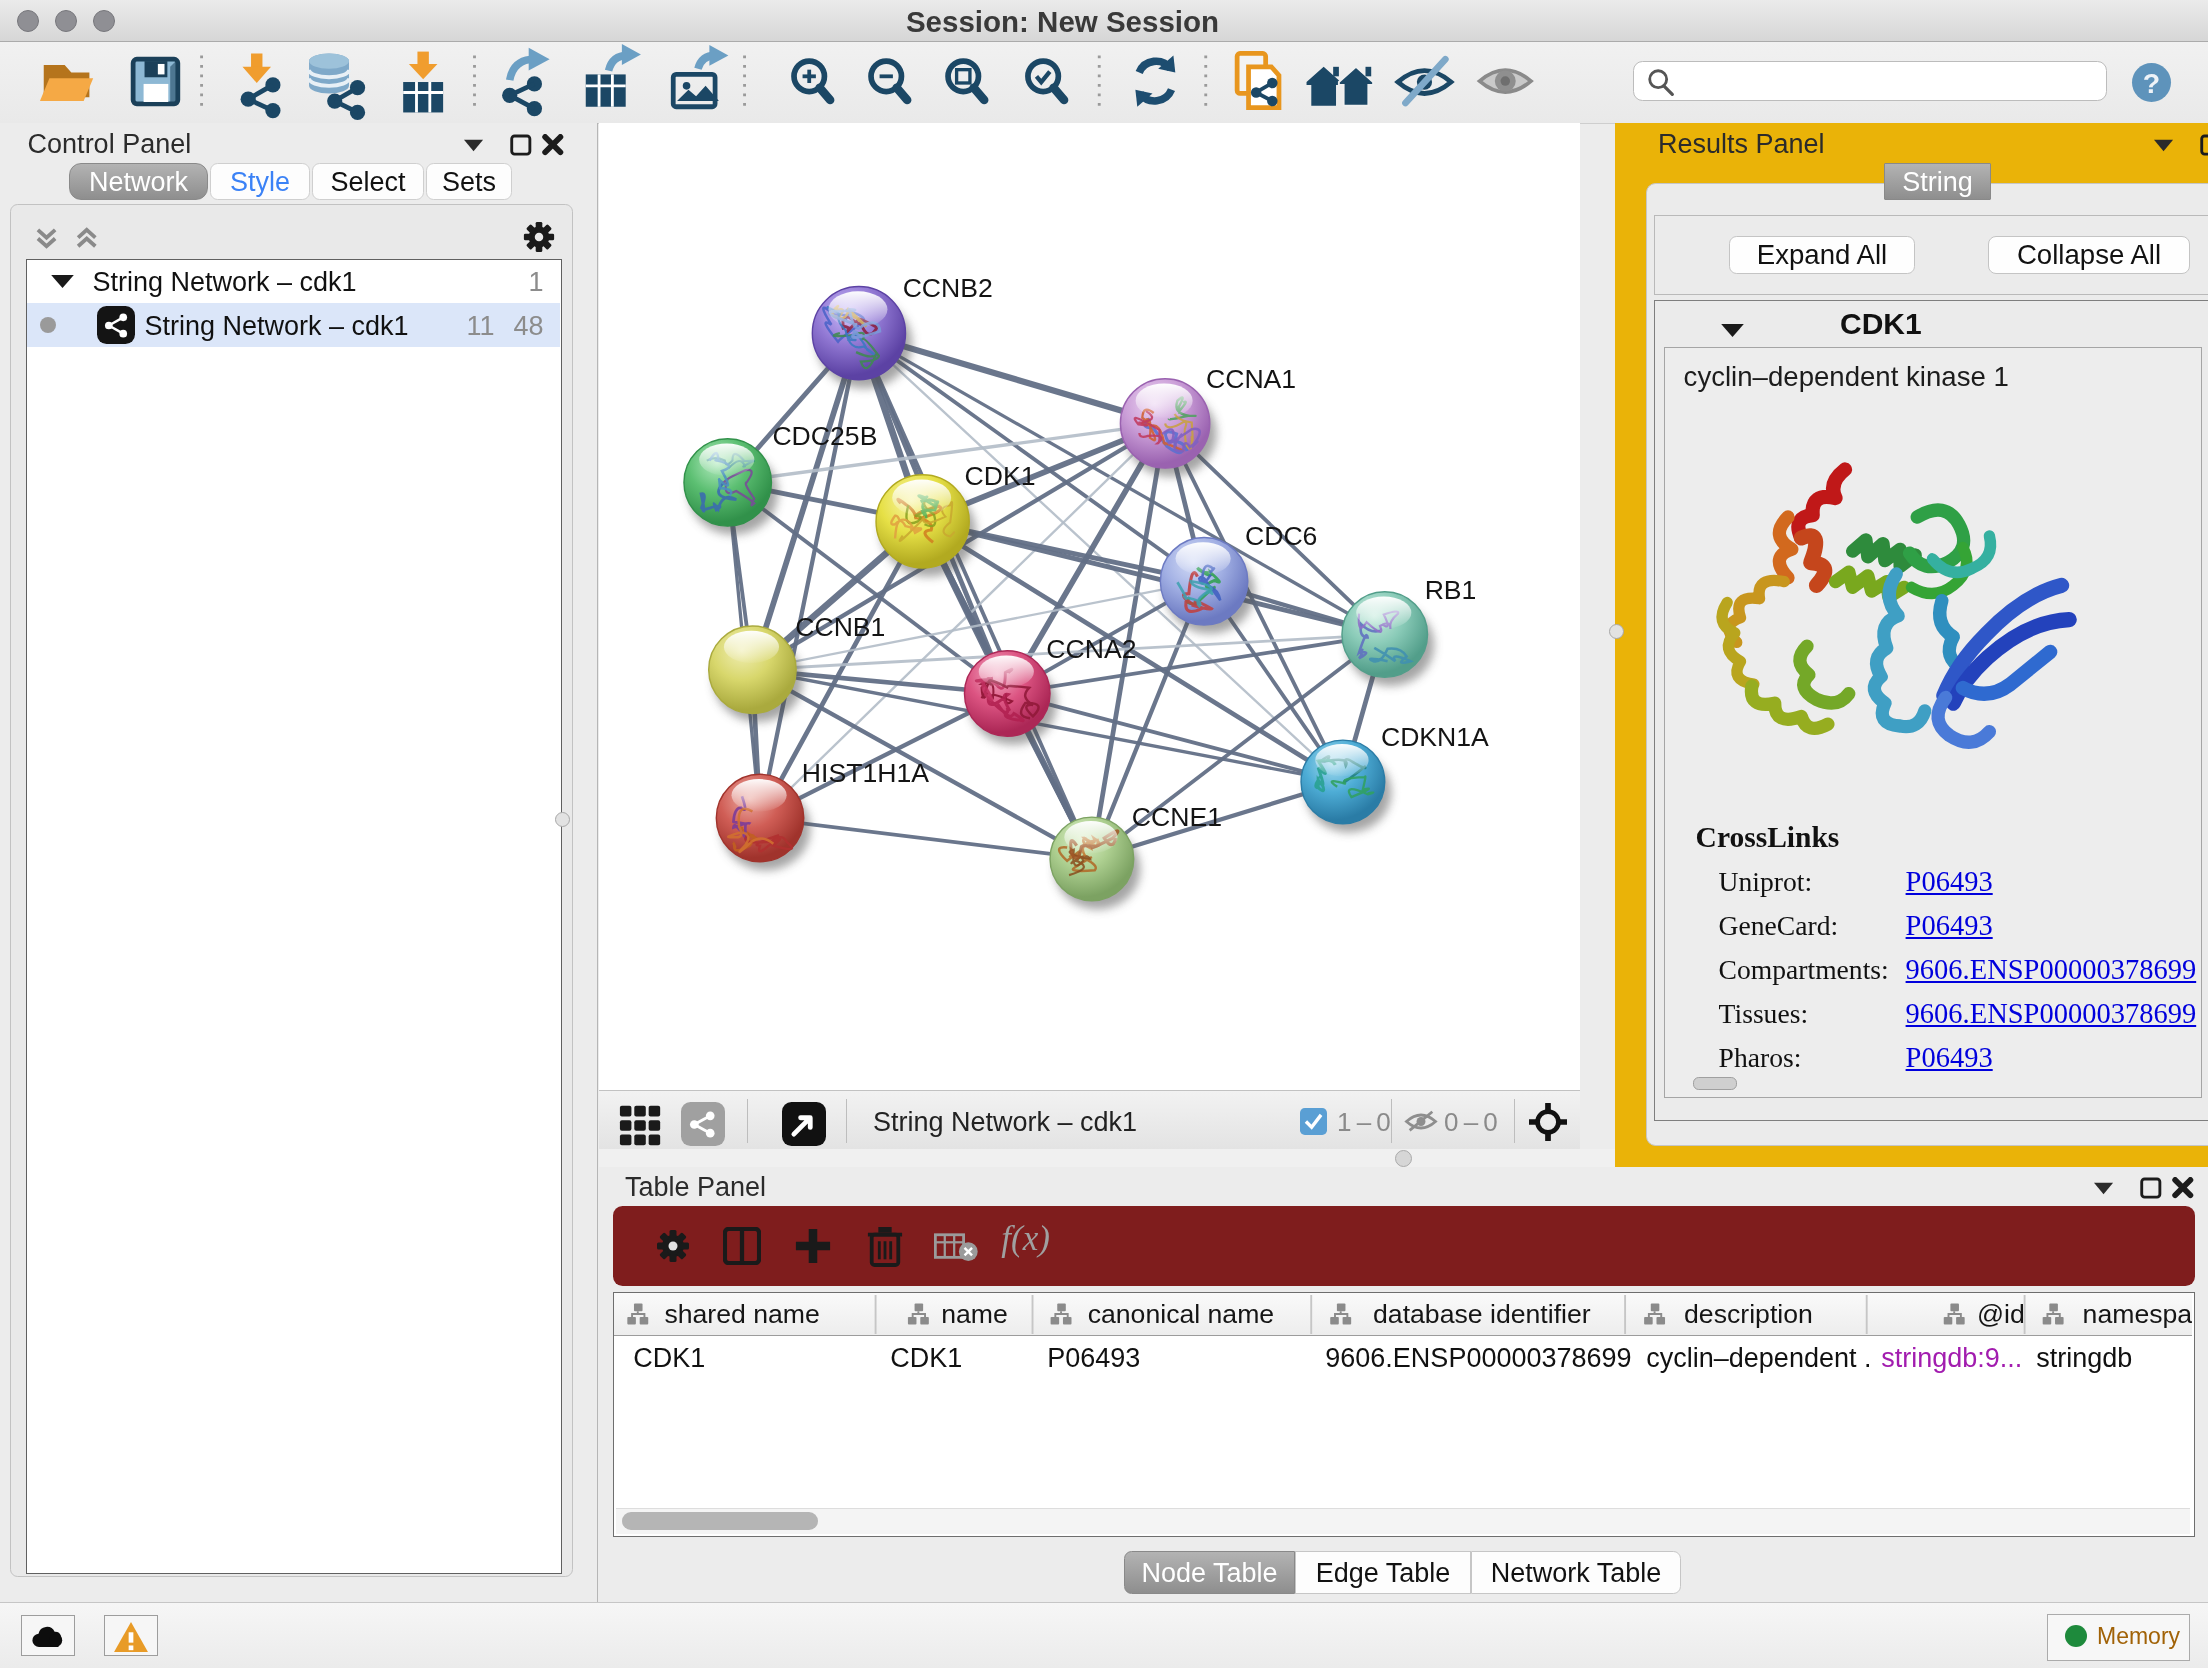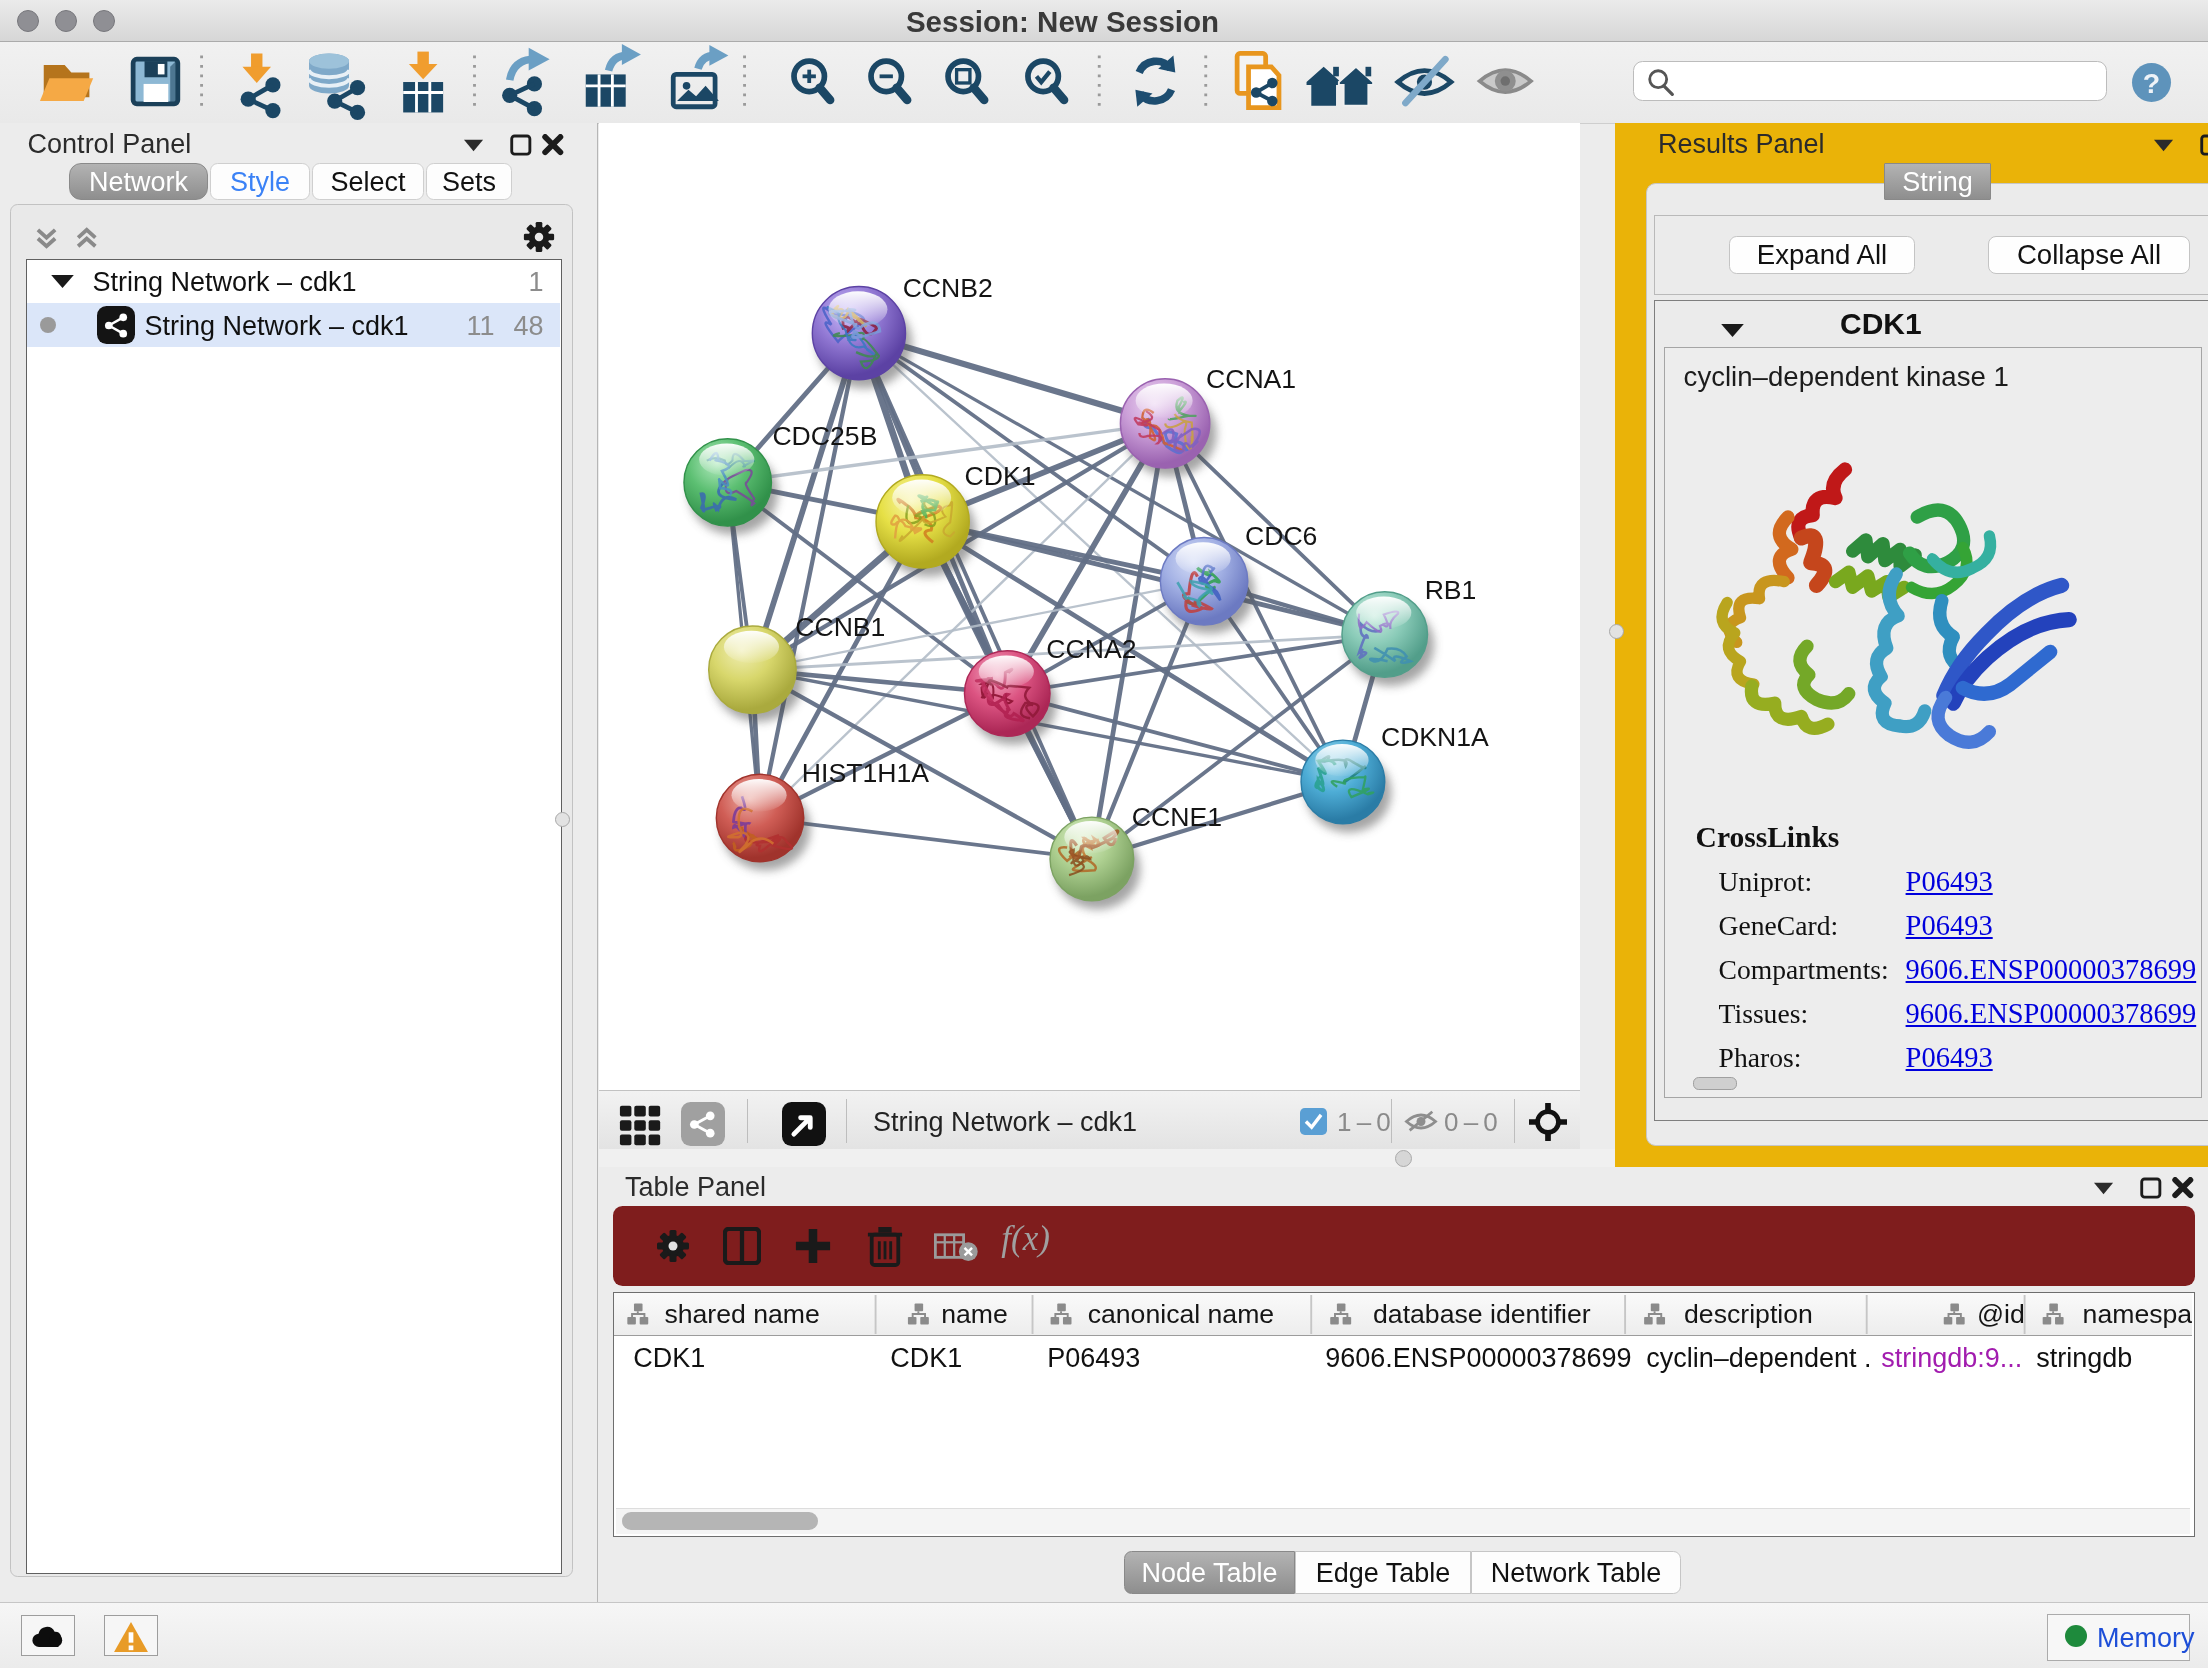--- a/index.html
+++ b/index.html
@@ -770,16 +770,16 @@
     <circle cx="27" cy="15" r="7" fill="#0d0d0d"></circle>
   </svg>
   <div class="abs" style="left:104px;top:12.4px;width:54px;height:41px;background:#f6f6f6;border:1.9px solid #9d9d9d;box-sizing:border-box;"></div>
   <svg class="abs" style="left:113px;top:18px;" width="36" height="32" viewBox="0 0 38 34">
     <path d="M19,1 L37,33 H1 Z" fill="#e89b27"></path>
     <rect x="16.5" y="12" width="5" height="11" fill="#fff"></rect>
     <rect x="16.5" y="26" width="5" height="5" fill="#fff"></rect>
   </svg>
   <div class="abs" style="left:2047px;top:10.5px;width:143px;height:47px;background:#f7f7f7;border:1.9px solid #ababab;box-sizing:border-box;">
     <div class="abs" style="left:17px;top:10.5px;width:22px;height:22px;border-radius:50%;background:#1e8a3c;"></div>
-    <div class="abs" style="left:49px;top:8.6px;font-size:27px;color:#1d4ed8;text-align:center;">Memory</div>
+    <div class="abs" style="left:49px;top:8.6px;font-size:23px;color:#a16207;text-align:center;">Memory</div>
   </div>
 </div>
 
 
 </body></html>

